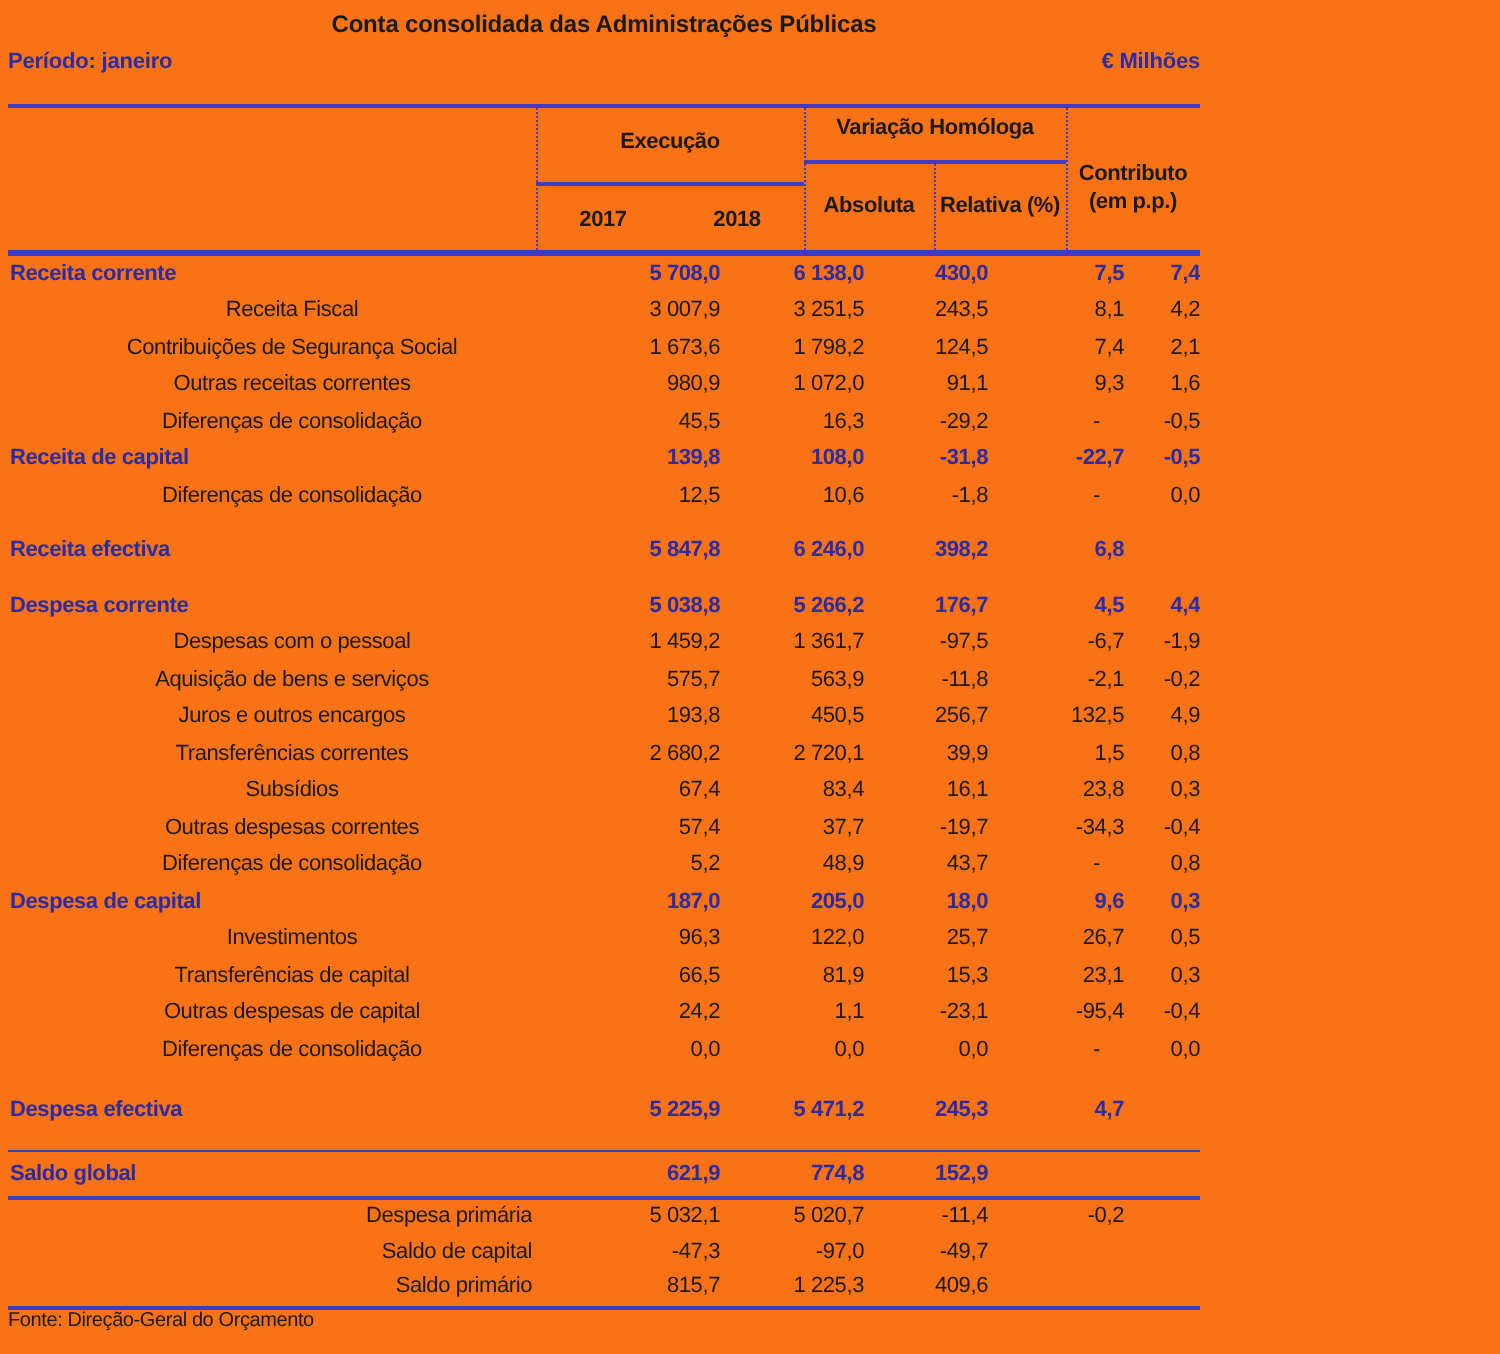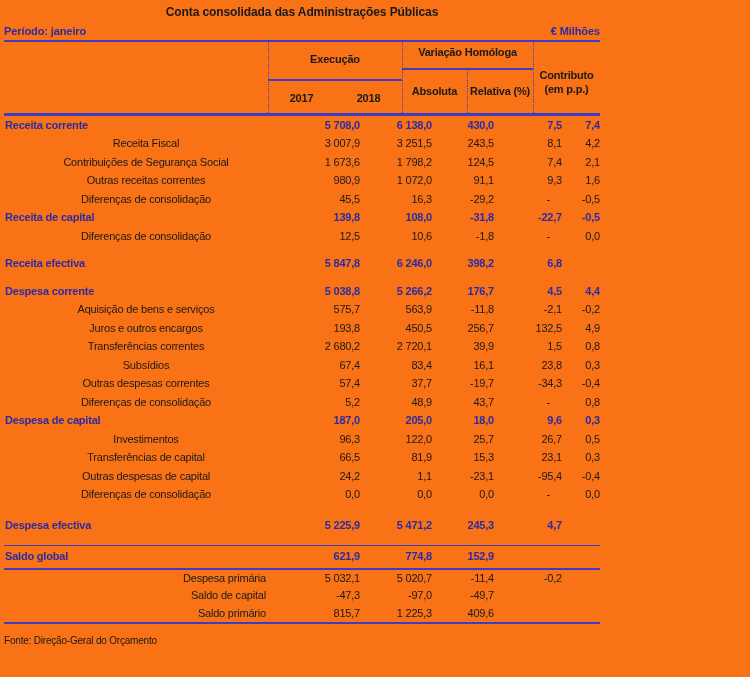--- a/index.html
+++ b/index.html
@@ -17,21 +17,21 @@
     overflow:hidden;
   }
   .content{margin-left:4px;width:596px;}
   .doc-title{
     text-align:center;font-size:12px;font-weight:700;
     padding:5px 0 6px 0;color:var(--black);letter-spacing:-0.1px;
   }
   .period-bar{
     display:flex;justify-content:space-between;align-items:center;
     border-bottom:2px solid var(--blue-line);
-    padding-bottom:3px;
+    padding-bottom:15px;
   }
   .period-bar span{
     font-size:11px;font-weight:700;color:var(--blue-text);letter-spacing:-0.1px;
   }
   
   .thead{
     position:relative;height:71px;width:596px;
     border-bottom:3px solid var(--blue-line);
     font-size:11px;font-weight:700;color:var(--black);
   }
@@ -58,21 +58,21 @@
   tr.saldo-item td:first-child{padding-left:54px;text-align:right;}
   tr.saldo-item td{height:17.5px;}
   tr.saldo-head td{
     height:22px;
     border-top:1px solid var(--blue-line);
     border-bottom:2px solid var(--blue-line);
   }
   tr.spacer-sm td{height:9px;}
   tr.spacer-md td{height:12px;}
   tr.spacer-gap td{height:10px;}
-  .fonte{font-size:10px;color:var(--black);padding-top:11px;letter-spacing:-0.2px;}
+  .fonte{font-size:10px;color:var(--black);padding-top:0;letter-spacing:-0.2px;}
 </style>
 </head>
 <body>
 
 <div class="page">
   <div class="content">
 
     <div class="doc-title">Conta consolidada das Administrações Públicas</div>
 
     <div class="period-bar">
@@ -184,20 +184,28 @@
           </tr>
           <tr class="section">
             <td>Despesa corrente</td>
             <td class="num">5 038,8</td>
             <td class="num">5 266,2</td>
             <td class="num">176,7</td>
             <td class="num">4,5</td>
             <td class="num">4,4</td>
           </tr>
           <tr class="item">
+            <td>Despesas com o pessoal</td>
+            <td class="num">1 459,2</td>
+            <td class="num">1 361,7</td>
+            <td class="num">-97,5</td>
+            <td class="num">-6,7</td>
+            <td class="num">-1,9</td>
+          </tr>
+          <tr class="item">
             <td>Aquisição de bens e serviços</td>
             <td class="num">575,7</td>
             <td class="num">563,9</td>
             <td class="num">-11,8</td>
             <td class="num">-2,1</td>
             <td class="num">-0,2</td>
           </tr>
           <tr class="item">
             <td>Juros e outros encargos</td>
             <td class="num">193,8</td>

